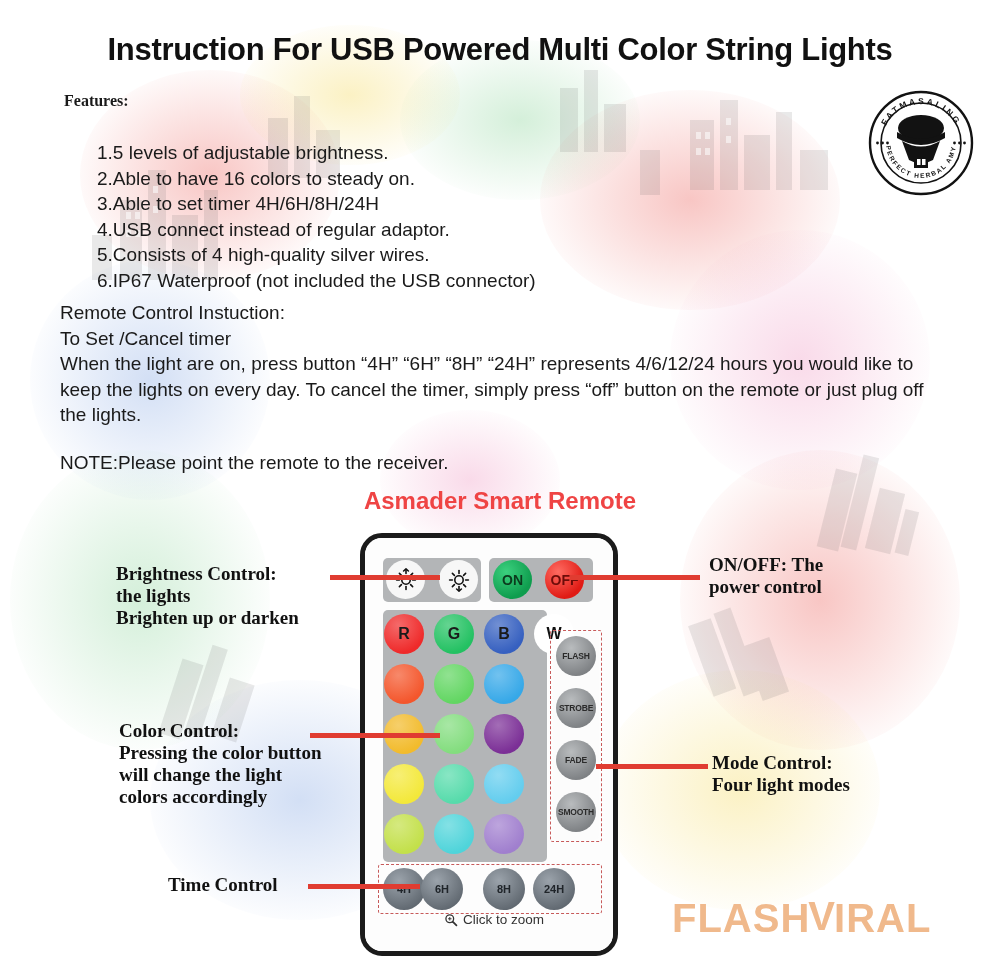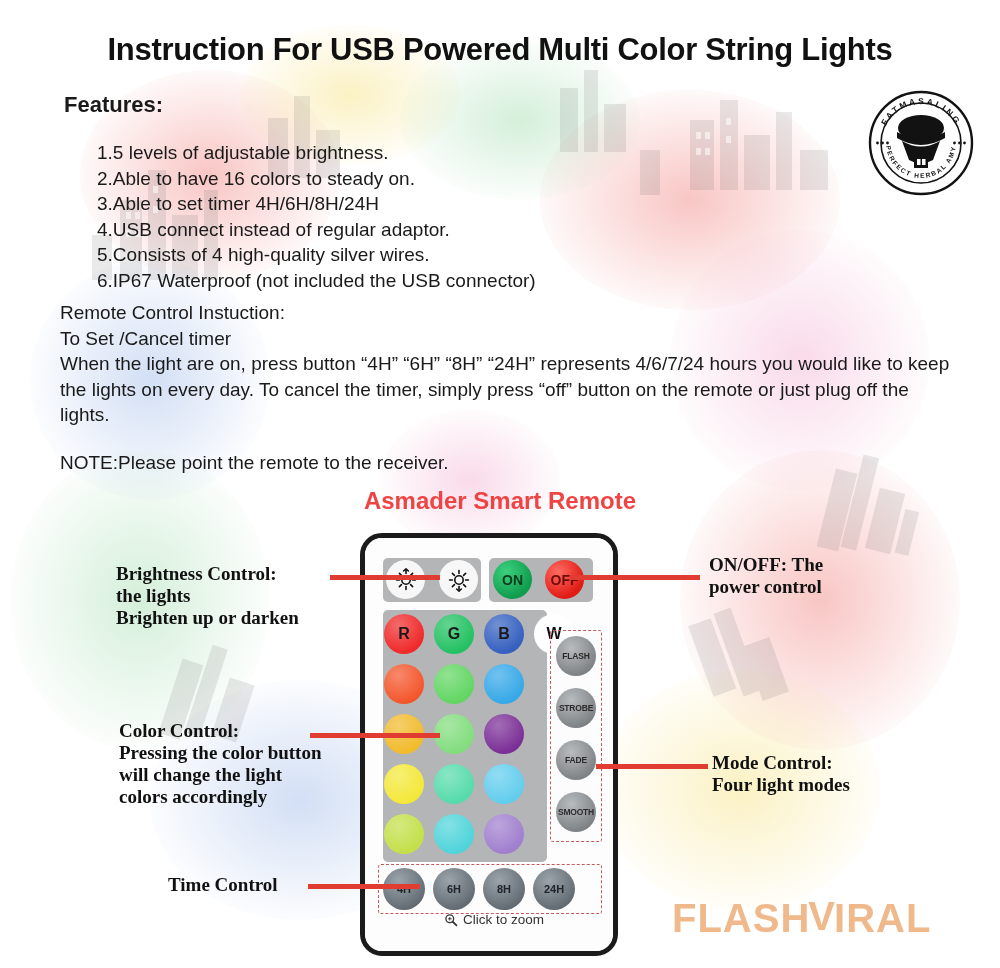--- a/index.html
+++ b/index.html
@@ -21,21 +21,21 @@
     font-family:"Liberation Sans", sans-serif;
     font-weight:bold;
     font-size:31px;
     letter-spacing:-0.3px;
     color:#111;
     z-index:5;
   }
 
   #features-heading {
     position:absolute; top:92px; left:64px;
-    font-size:22px; font-weight:bold; color:#1a1a1a; z-index:5;
+    font-size:16px; font-weight:bold; color:#1a1a1a; z-index:5;font-family:Liberation Serif, serif;
   }
 
   #features-list {
     position:absolute; top:140px; left:60px;
     font-size:19px; line-height:25.5px; color:#1a1a1a; z-index:5;
     list-style:none;
   }
   #features-list li { white-space:nowrap;margin-left:37px; }
 
   #remote-instruction {
@@ -109,21 +109,21 @@
     background:radial-gradient(circle at 38% 30%,#b9bcbe,#7e8184 75%);
     color:#2b2b2b; font-size:8.5px; font-weight:bold; letter-spacing:-0.2px;
   }
   .m1 { top:98px; } .m2 { top:150px; } .m3 { top:202px; } .m4 { top:254px; }
 
   .btn-time {
     width:42px; height:42px; top:330px;
     background:radial-gradient(circle at 38% 30%,#9ba3ab,#5f676f 78%);
     color:#20252a; font-size:11px; font-weight:bold;
   }
-  #btn-4h  { left:18px; } #btn-6h { left:68px; }
+  #btn-4h  { left:18px; } #btn-6h { left:56px; }
   #btn-8h  { left:118px; } #btn-24h { left:168px; }
 
   
   .dashed {
     position:absolute;
     border:1.6px dashed #c75a5a;
     border-radius:3px;
     pointer-events:none;
   }
   #dash-modes { left:185px; top:92px;  width:52px;  height:212px; }
@@ -270,21 +270,21 @@
   <li>2.Able to have 16 colors to steady on.</li>
   <li>3.Able to set timer 4H/6H/8H/24H</li>
   <li>4.USB connect instead of regular adaptor.</li>
   <li>5.Consists of 4 high-quality silver wires.</li>
   <li>6.IP67 Waterproof (not included the USB connector)</li>
 </ul>
 
 <div id="remote-instruction">
   <p class="para">Remote Control Instuction:</p>
   <p class="para">To Set /Cancel timer</p>
-  <p class="para">When the light are on, press button “4H” “6H” “8H” “24H” represents 4/6/7/24 hours you would like to keep the lights on every day. To cancel the timer, simply press “off” button on the remote or just plug off the lights.</p>
+  <p class="para">When the light are on, press button “4H” “6H” “8H” “24H” represents 4/6/12/24 hours you would like to keep the lights on every day. To cancel the timer, simply press “off” button on the remote or just plug off the lights.</p>
   <div class="spacer"></div>
   <p class="para">NOTE:Please point the remote to the receiver.</p>
 </div>
 
 <svg id="brand-stamp" viewBox="0 0 110 110">
   <defs>
     <path id="arc-top" d="M 16,55 A 39,39 0 0 1 94,55"></path>
     <path id="arc-bot" d="M 20,55 A 35,35 0 0 0 90,55"></path>
   </defs>
   <circle cx="55" cy="55" r="51" fill="none" stroke="#121212" stroke-width="2.4"></circle>

